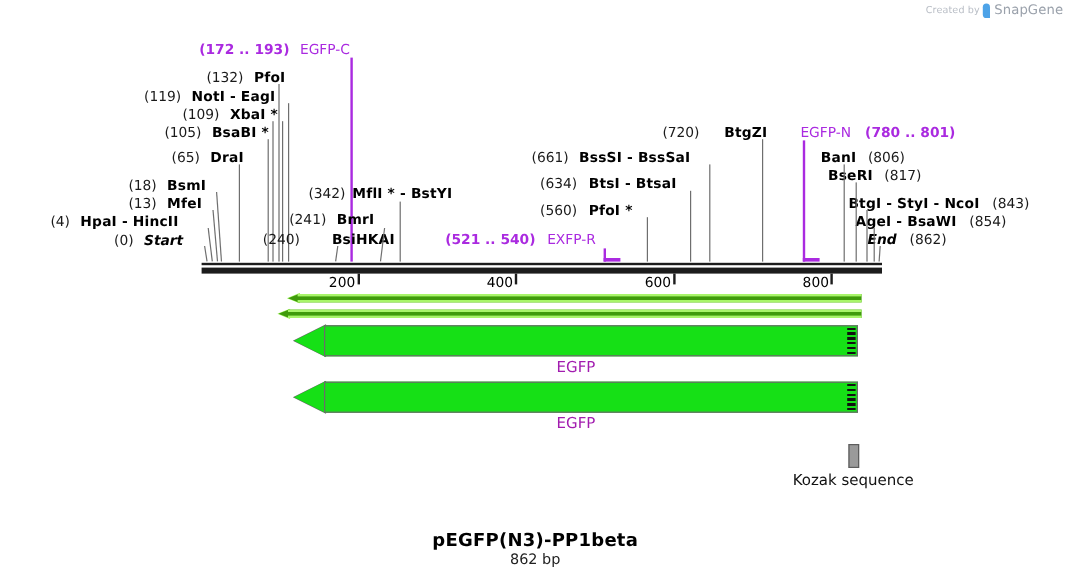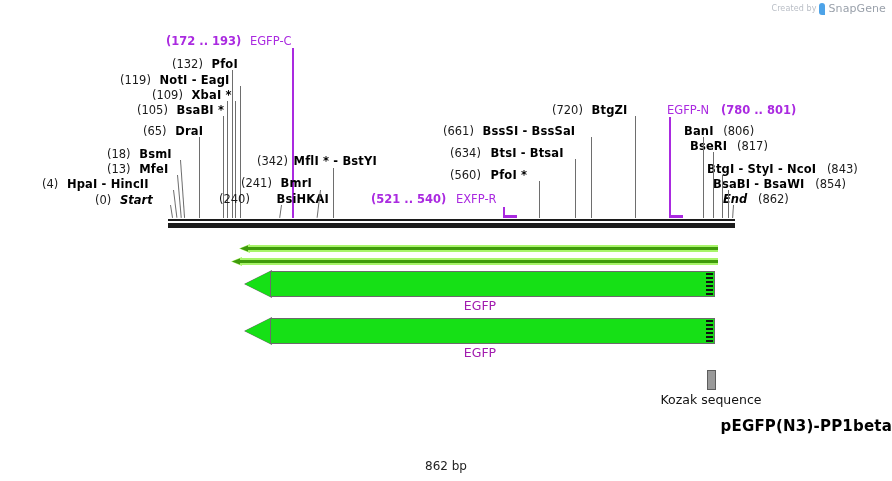--- a/index.html
+++ b/index.html
@@ -215,21 +215,21 @@
 
   <div class="lbl purple abs" style="left:371px;top:193px;">
     <span class="pos">(521 .. 540)</span>
     <span style="margin-left:6px;">EXFP-R</span>
   </div>
   <div class="pleader" style="left:503px;top:207px;height:11px;"></div>
   <div class="pfoot" style="left:503px;top:215px;width:14px;"></div>
 
   <div class="lbl abs" style="left:552px;top:104px;">
     <span class="pos">(720)</span>
-    <span class="enz" style="margin-left:5px;">BtgZI</span>
+    <span class="enz" style="margin-left:17px;">BtgZI</span>
   </div>
   <div class="lbl abs" style="left:443px;top:125px;">
     <span class="pos">(661)</span>
     <span class="enz" style="margin-left:5px;">BssSI - BssSaI</span>
   </div>
   <div class="lbl abs" style="left:450px;top:147px;">
     <span class="pos">(634)</span>
     <span class="enz" style="margin-left:6px;">BtsI - BtsaI</span>
   </div>
   <div class="lbl abs" style="left:450px;top:169px;">
@@ -254,36 +254,49 @@
   </div>
   <div class="lbl abs" style="left:690px;top:140px;">
     <span class="enz">BseRI</span>
     <span class="pos" style="margin-left:6px;">(817)</span>
   </div>
   <div class="lbl abs" style="left:707px;top:163px;">
     <span class="enz">BtgI - StyI - NcoI</span>
     <span class="pos" style="margin-left:7px;">(843)</span>
   </div>
   <div class="lbl abs" style="left:713px;top:178px;">
-    <span class="enz">BsaBI - BsaWI</span>
+    <span class="enz">AgeI - BsaWI</span>
     <span class="pos" style="margin-left:7px;">(854)</span>
   </div>
   <div class="lbl abs" style="left:723px;top:193px;">
     <span class="ital">End</span>
     <span class="pos" style="margin-left:7px;">(862)</span>
   </div>
   <div class="leader" style="left:703px;top:137px;height:81px;"></div>
   <div class="leader" style="left:713px;top:152px;height:66px;"></div>
   <div class="leader" style="left:722px;top:175px;height:43px;"></div>
   <div class="leader" style="left:728px;top:190px;height:28px;"></div>
   <div class="leader slant" style="left:733px;top:205px;height:13px;transform:rotate(4deg);"></div>
 
   <div id="backbone-thin" class="abs" style="left:168px;top:219px;width:567px;"></div>
   <div id="backbone-thick" class="abs" style="left:168px;top:223px;width:567px;"></div>
 
+  <div id="ruler" class="abs" style="left:168px;top:228px;width:567px;height:22px;">
+    <div class="ruler-tick" style="left:129.6px;top:0;"></div>
+    <div class="ruler-num" style="left:128px;top:0;">200</div>
+
+    <div class="ruler-tick" style="left:261.2px;top:0;"></div>
+    <div class="ruler-num" style="left:259.6px;top:0;">400</div>
+
+    <div class="ruler-tick" style="left:392.8px;top:0;"></div>
+    <div class="ruler-num" style="left:391.2px;top:0;">600</div>
+
+    <div class="ruler-tick" style="left:524.4px;top:0;"></div>
+    <div class="ruler-num" style="left:522.8px;top:0;">800</div>
+  </div>
 
   <div class="thin-arrow" style="left:240px;top:245px;width:478px;">
     <div class="headglow"></div>
     <div class="head"></div>
     <div class="bar"></div>
   </div>
   <div class="thin-arrow" style="left:232px;top:258px;width:486px;">
     <div class="headglow"></div>
     <div class="head"></div>
     <div class="bar"></div>
@@ -303,16 +316,16 @@
     <div class="tip"></div>
     <div class="body">
       <div class="hatch"></div>
     </div>
   </div>
   <div class="feat-label" style="left:480px;top:345px;">EGFP</div>
 
   <div id="kozak-swatch" style="left:707px;top:370px;"></div>
   <div id="kozak-label" style="left:711px;top:392px;">Kozak sequence</div>
 
-  <div id="plasmid-title" style="left:0;top:417px;text-align:right;">pEGFP(N3)-PP1beta</div>
+  <div id="plasmid-title" style="left:0;top:441px;">pEGFP(N3)-PP1beta</div>
   <div id="plasmid-size" style="left:0;top:459px;text-align:center;">862 bp</div>
 
 </div>
 
 </body></html>

